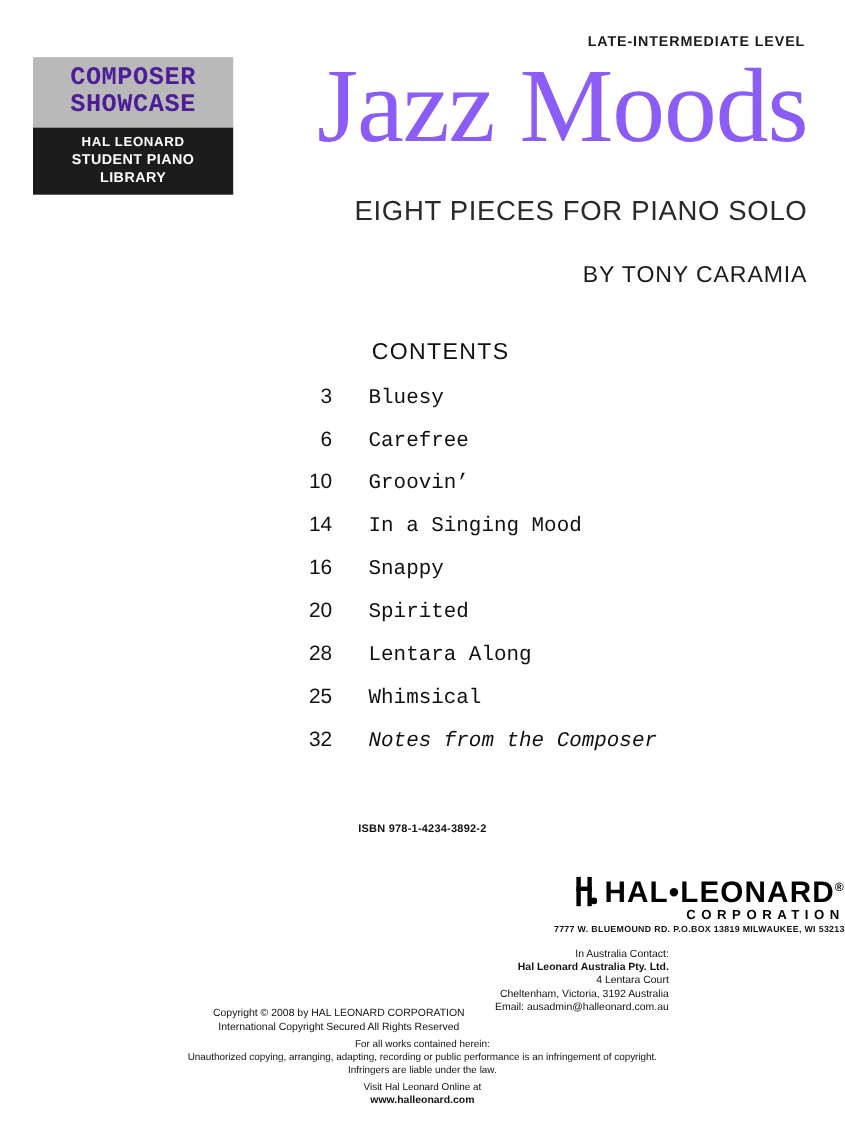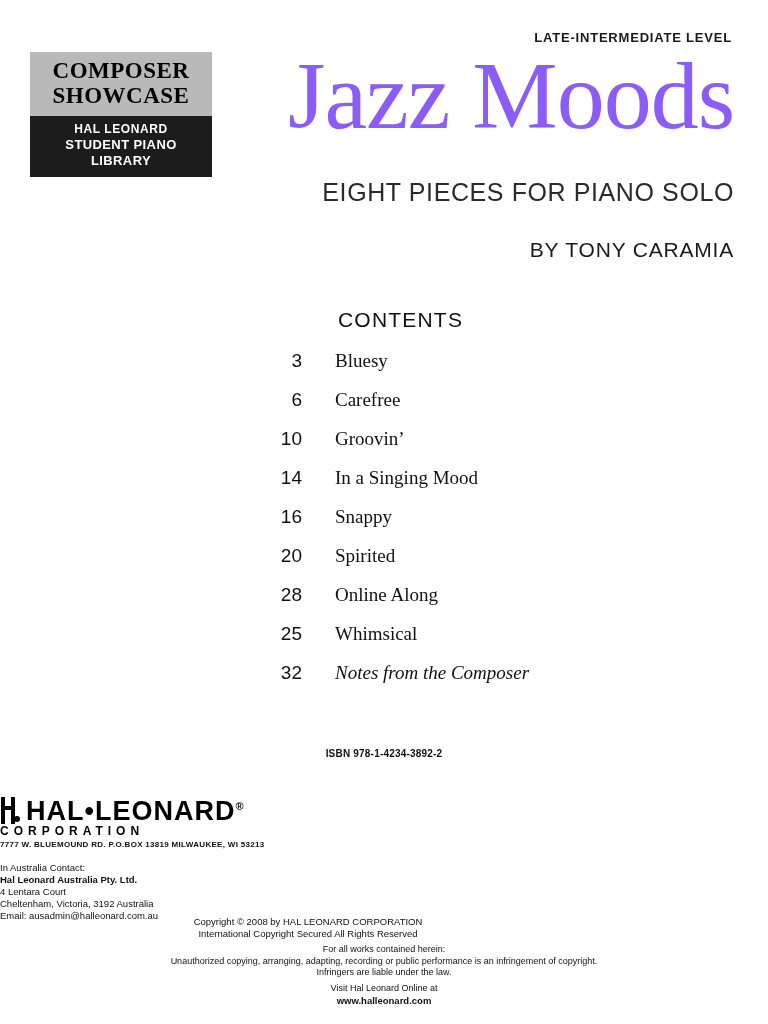--- a/index.html
+++ b/index.html
@@ -35,26 +35,26 @@
     top: 52px;
     width: 182px;
   }
   .logo-top {
     background: #b9b9b9;
     padding: 6px 8px 8px 8px;
     text-align: center;
   }
   .logo-top .l1,
   .logo-top .l2 {
-    font-family: Liberation Serif, serif;
+    font-family: Liberation Mono, monospace;
     font-size: 23px;
     font-weight: bold;
     letter-spacing: 0.5px;
     line-height: 25px;
-    color: #000000;
+    color: #4c1d95;
   }
   .logo-bottom {
     background: #1c1c1c;
     color: #ffffff;
     text-align: center;
     padding: 6px 4px 8px 4px;
   }
   .logo-bottom .b1 {
     font-family: "Liberation Sans", sans-serif;
     font-size: 12px;
@@ -126,21 +126,21 @@
   }
   .toc-page {
     width: 46px;
     text-align: right;
     font-family: "Liberation Sans", sans-serif;
     font-size: 19px;
     color: #111111;
   }
   .toc-title {
     padding-left: 33px;
-    font-family: Liberation Serif, serif;
+    font-family: Liberation Mono, monospace;
     font-size: 19px;
     color: #111111;
   }
   .toc-title.italic {
     font-style: italic;
   }
 
   
   .isbn {
     position: absolute;
@@ -153,21 +153,21 @@
     font-weight: bold;
     letter-spacing: 0.2px;
     color: #111111;
   }
 
   .hl-logo {
     position: absolute;
     top: 796px;
     left: 0;
     width: 768px;
-    text-align: left;
+    text-align: right;
   }
   .hl-logo .hl-main {
     display: inline-block;
     font-family: "Liberation Sans", sans-serif;
     font-size: 27px;
     font-weight: bold;
     letter-spacing: 1px;
     color: #000000;
     position: relative;
     padding-left: 26px;
@@ -198,21 +198,21 @@
     font-weight: bold;
     letter-spacing: 0.3px;
     color: #111111;
   }
 
   .aus-block {
     position: absolute;
     top: 862px;
     left: 0;
     width: 608px;
-    text-align: left;
+    text-align: right;
     font-family: "Liberation Sans", sans-serif;
     font-size: 9.5px;
     line-height: 12px;
     color: #111111;
   }
   .aus-block .bold {
     font-weight: bold;
   }
 
   .copyright-block {
@@ -296,21 +296,21 @@
   <div class="toc-row">
     <span class="toc-page">16</span>
     <span class="toc-title">Snappy</span>
   </div>
   <div class="toc-row">
     <span class="toc-page">20</span>
     <span class="toc-title">Spirited</span>
   </div>
   <div class="toc-row">
     <span class="toc-page">28</span>
-    <span class="toc-title">Online Along</span>
+    <span class="toc-title">Lentara Along</span>
   </div>
   <div class="toc-row">
     <span class="toc-page">25</span>
     <span class="toc-title">Whimsical</span>
   </div>
   <div class="toc-row">
     <span class="toc-page">32</span>
     <span class="toc-title italic">Notes from the Composer</span>
   </div>
 </div>

